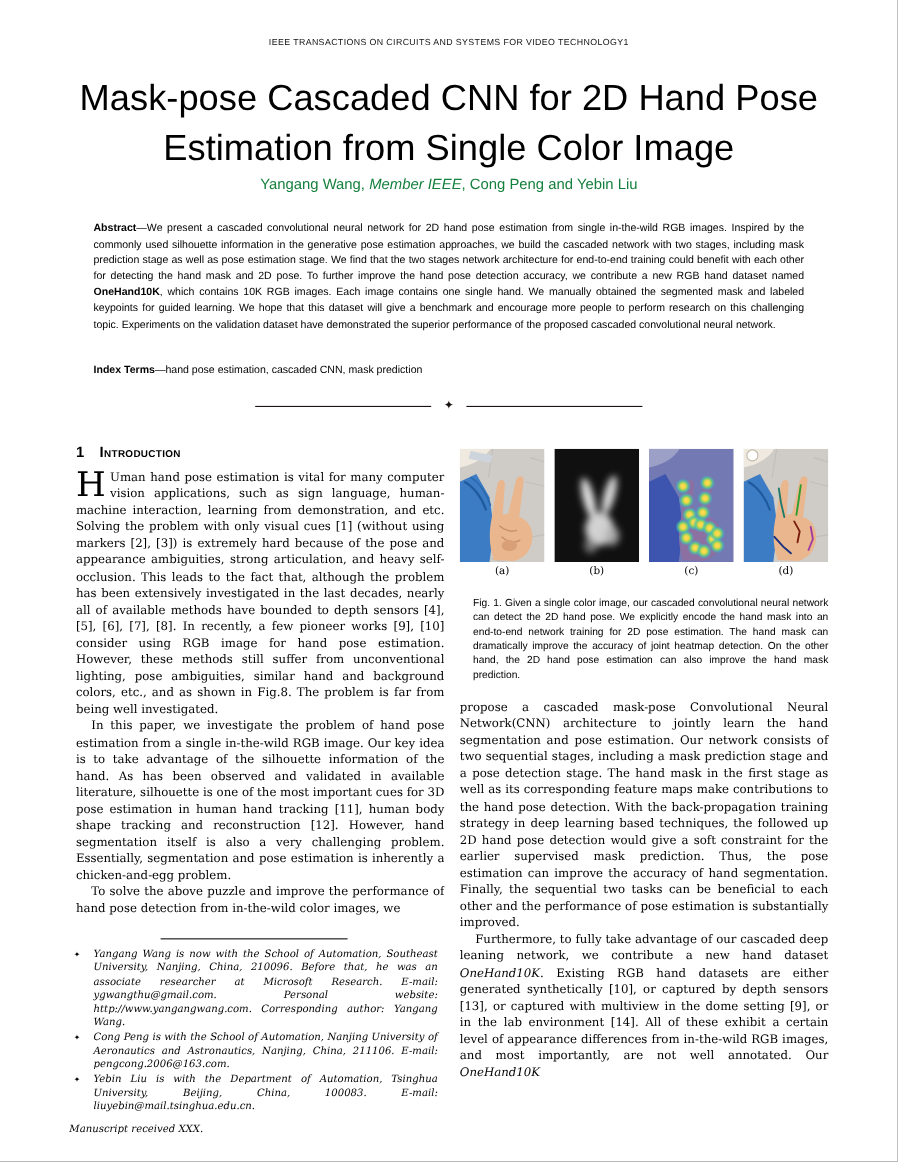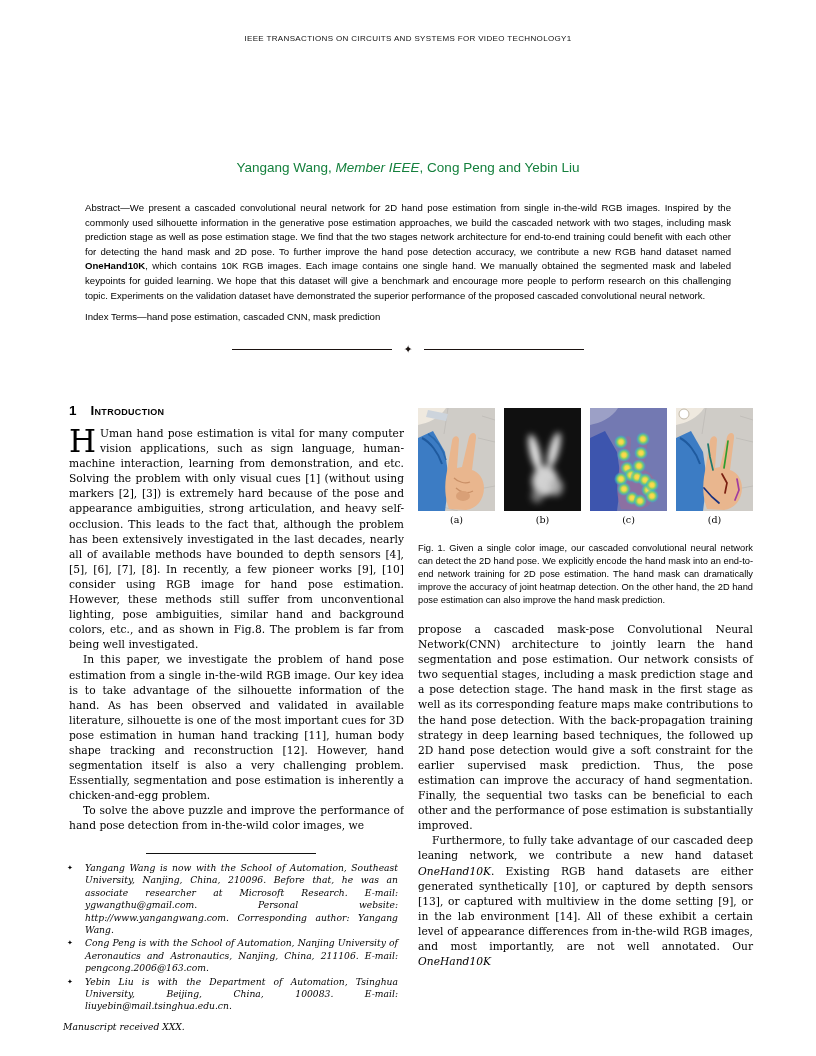--- a/index.html
+++ b/index.html
@@ -23,23 +23,23 @@
   .authors-line {
     position:absolute; top:160px; left:0; width:100%;
     text-align:center; font-size:13.5px; color:#15803d;
   }
   .authors-line .it { font-style:italic; }
   
   .front-matter {
     position:absolute; top:201px; left:85px; width:646px;
     font-size:9.6px; line-height:14.6px; text-align:justify; color:#000;
   }
-  .front-matter .lbl { font-weight:normal; }
+  .front-matter .lbl { font-weight:bold; }
   .front-matter .bold { font-weight:bold; }
-  .index-terms { margin-top:7px; }
+  .index-terms { margin-top:27px; }
   .separator-row {
     margin-top:17px; display:flex; align-items:center; justify-content:center;
   }
   .separator-row .rule { width:160px; border-top:1.4px solid #1a1210; }
   .separator-row .diamond { font-size:11px; padding:0 11px; color:#1a1210; }
   
   .col { position:absolute; width:335px; font-family:"DejaVu Serif", serif; }
   .col-left  { left:69px;  top:403px; height:450px; overflow:hidden; }
   .col-right { left:418px; top:402px; }
   .section-heading {
@@ -73,34 +73,38 @@
   .figure-row { display:flex; justify-content:space-between; margin-top:6px; }
   .subfig { width:77px; }
   .subfig svg { display:block; width:77px; height:103px; }
   .subfig-labels { display:flex; justify-content:space-between; margin-top:3px; }
   .subfig-labels span {
     width:77px; text-align:center;
     font-family:"DejaVu Serif", serif; font-size:9.5px;
   }
   .fig-caption {
     margin-top:17px; font-family:"Liberation Sans", sans-serif;
-    font-size:9.3px; line-height:13px; text-align:justify; color:#000;
+    font-size:9.3px; line-height:13px; text-align:justify; color:#000;margin-left:12px;
   }
   .right-body { margin-top:15px; }
 </style>
 </head>
 <body>
 
 <div class="page">
 
   <div class="running-head">
     <span>IEEE TRANSACTIONS ON CIRCUITS AND SYSTEMS FOR VIDEO TECHNOLOGY</span>
     <span>1</span>
   </div>
 
+  <div class="paper-title">
+    <div>Mask-pose Cascaded CNN for 2D Hand Pose</div>
+    <div>Estimation from Single Color Image</div>
+  </div>
 
   <div class="authors-line"><span>Yangang Wang, </span><span class="it">Member IEEE</span><span>, Cong Peng and Yebin Liu</span></div>
 
   <div class="front-matter">
     <p class="abstract-par"><span class="lbl">Abstract</span><span>—We present a cascaded convolutional neural network for 2D hand pose estimation from single in-the-wild RGB images. Inspired by the commonly used silhouette information in the generative pose estimation approaches, we build the cascaded network with two stages, including mask prediction stage as well as pose estimation stage. We find that the two stages network architecture for end-to-end training could benefit with each other for detecting the hand mask and 2D pose. To further improve the hand pose detection accuracy, we contribute a new RGB hand dataset named </span><span class="bold">OneHand10K</span><span>, which contains 10K RGB images. Each image contains one single hand. We manually obtained the segmented mask and labeled keypoints for guided learning. We hope that this dataset will give a benchmark and encourage more people to perform research on this challenging topic. Experiments on the validation dataset have demonstrated the superior performance of the proposed cascaded convolutional neural network.</span></p>
     <p class="index-terms"><span class="lbl">Index Terms</span><span>—hand pose estimation, cascaded CNN, mask prediction</span></p>
     <div class="separator-row">
       <span class="rule"></span>
       <span class="diamond">✦</span>
       <span class="rule"></span>

